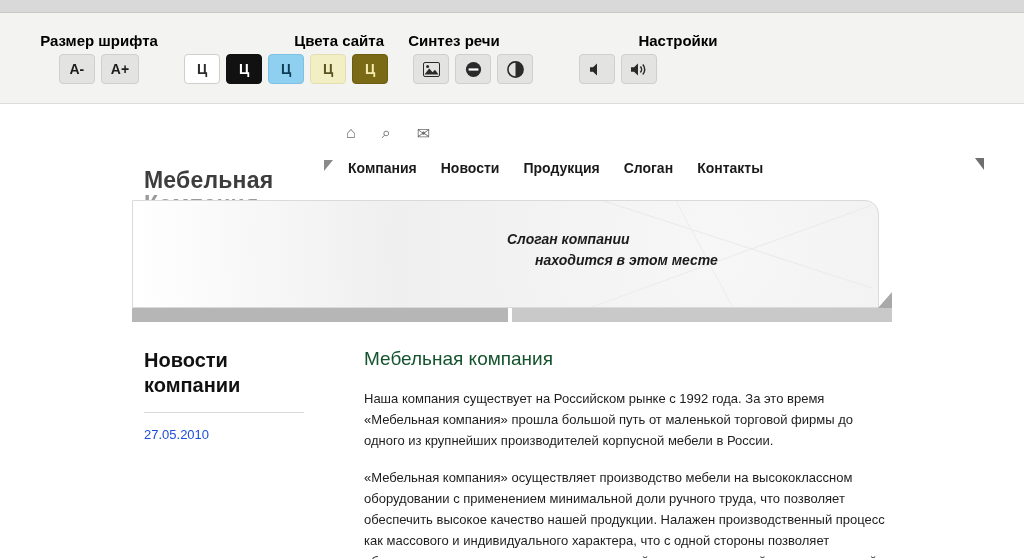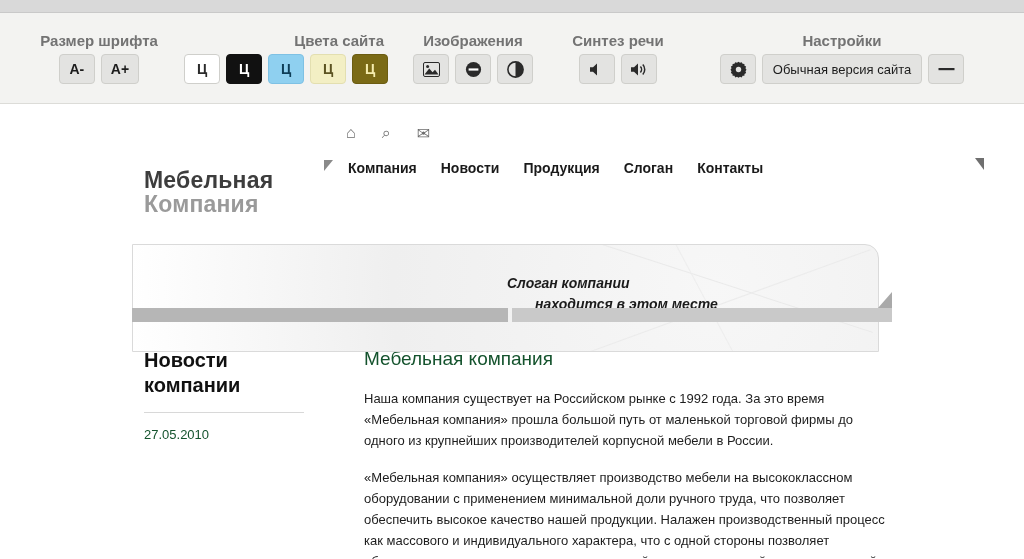--- a/index.html
+++ b/index.html
@@ -41,21 +41,21 @@
     padding: 0 24px;
     height: 40px;
   }
   .grp {
     display: flex;
     align-items: center;
   }
   .grp-label {
     font-size: 15px;
     font-weight: bold;
-    color: #737373;
+    color: #000000;
     text-align: center;
     white-space: nowrap;
   }
 
   
   .lw-font   { width: 150px; text-align: center; }
   .lw-colors { width: 196px; text-align: right; margin-left: 14px; }
   .lw-images { width: 150px; text-align: center; margin-left: 14px; }
   .lw-speech { width: 120px; margin-left: 10px; }
   .lw-settings { width: 300px; text-align: center; margin-left: 14px; }
@@ -186,21 +186,20 @@
     position: absolute;
     left: 0; top: 0;
     width: 747px;
     height: 108px;
     border: 1px solid #dadada;
     border-radius: 0 14px 0 0;
     background:
       radial-gradient(circle at 78% 40%, #f7f7f7 0%, #efefef 55%, #ffffff 100%);
     overflow: hidden;
     box-sizing: border-box;
-    margin-top: 44px;
   }
   .banner .ray {
     position: absolute;
     background: #fbfbfb;
     opacity: .9;
   }
   .banner .r1 { width: 420px; height: 1px; background: #e8e8e8; top: 22px; left: 330px; transform: rotate(18deg); }
   .banner .r2 { width: 420px; height: 1px; background: #eaeaea; top: 76px; left: 330px; transform: rotate(-20deg); }
   .banner .r3 { width: 300px; height: 1px; background: #ececec; top: 50px; left: 420px; transform: rotate(62deg); }
   .slogan {
@@ -252,21 +251,21 @@
     line-height: 1.25;
     color: #111111;
   }
   .news-rule {
     border: 0;
     border-top: 1px solid #d8d8d8;
     margin: 14px 24px 14px 0;
   }
   .news-date {
     font-size: 13px;
-    color: #14532d;
+    color: #1d4ed8;
     margin-bottom: 8px;
   }
   .news-text {
     font-size: 13px;
     line-height: 1.45;
     color: #1e1e1e;
     width: 160px;
   }
 
   .col-main {
@@ -290,21 +289,20 @@
 </head>
 <body>
 
 <div class="browser-strip"></div>
 
 <div class="a11y-panel">
 
   <div class="a11y-row-labels">
     <div class="grp-label lw-font">Размер шрифта</div>
     <div class="grp-label lw-colors">Цвета сайта</div>
-    <div class="grp-label lw-images">Изображения</div>
     <div class="grp-label lw-speech">Синтез речи</div>
     <div class="grp-label lw-settings">Настройки</div>
   </div>
 
   <div class="a11y-row-controls">
 
     <div class="grp cw-font">
       <button class="btn">A-</button>
       <button class="btn">A+</button>
     </div>
@@ -357,38 +355,20 @@
         <span>
           <svg width="19" height="15" viewBox="0 0 19 15" aria-hidden="true">
             <path d="M1 5.2 h3 L8 1.6 v11.8 L4 9.8 H1 Z" fill="#2a2a2a"></path>
             <path d="M10.4 4.6 a4.2 4.2 0 0 1 0 5.8" fill="none" stroke="#2a2a2a" stroke-width="1.5"></path>
             <path d="M12.8 2.6 a7.2 7.2 0 0 1 0 9.8" fill="none" stroke="#2a2a2a" stroke-width="1.5"></path>
           </svg>
         </span>
       </button>
     </div>
 
-    <div class="grp cw-settings">
-      <button class="btn sq">
-        <span>
-          <svg width="17" height="17" viewBox="0 0 17 17" aria-hidden="true">
-            <path d="M8.5 0.8 l1.5 1.0 1.7-.6 .9 1.6 1.8 .1 .1 1.8 1.6 .9-.6 1.7 1.0 1.5-1.0 1.5 .6 1.7-1.6 .9-.1 1.8-1.8 .1-.9 1.6-1.7-.6-1.5 1.0-1.5-1.0-1.7 .6-.9-1.6-1.8-.1-.1-1.8-1.6-.9 .6-1.7-1.0-1.5 1.0-1.5-.6-1.7 1.6-.9 .1-1.8 1.8-.1 .9-1.6 1.7 .6 z" fill="#2a2a2a"></path>
-            <circle cx="8.5" cy="8.5" r="2.7" fill="#e3e3e1"></circle>
-          </svg>
-        </span>
-      </button>
-      <button class="btn wide">Обычная версия сайта</button>
-      <button class="btn sq">
-        <span>
-          <svg width="17" height="6" viewBox="0 0 17 6" aria-hidden="true">
-            <rect x="0.5" y="2" width="16" height="2.2" fill="#2a2a2a"></rect>
-          </svg>
-        </span>
-      </button>
-    </div>
 
   </div>
 </div>
 
 <div class="site">
   <div class="site-inner">
 
     <div class="site-head">
       <div class="logo">
         <div class="logo-l1">Мебельная</div>

